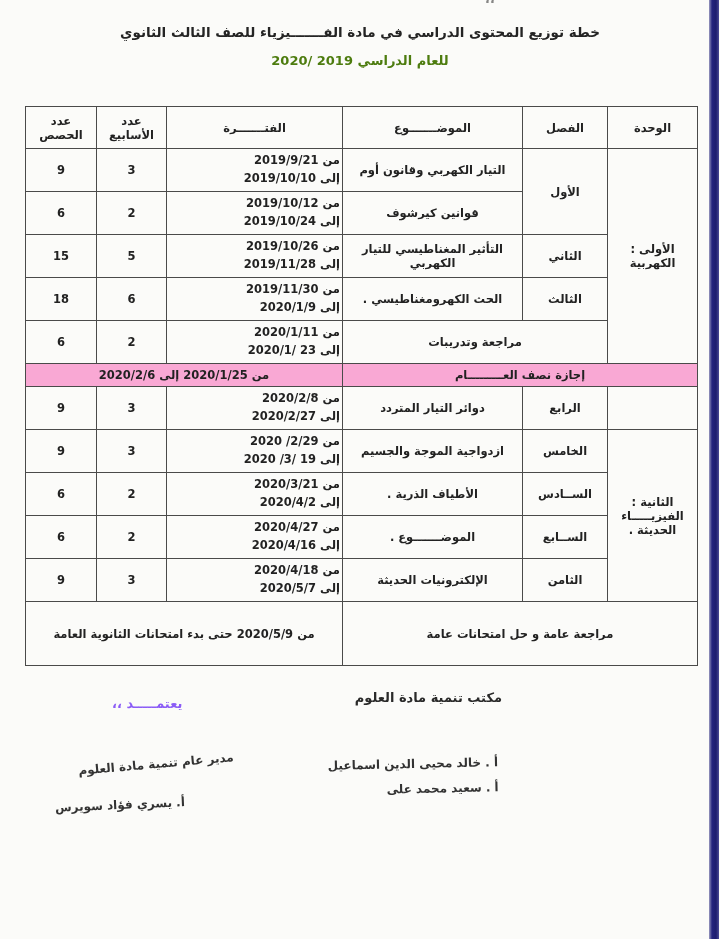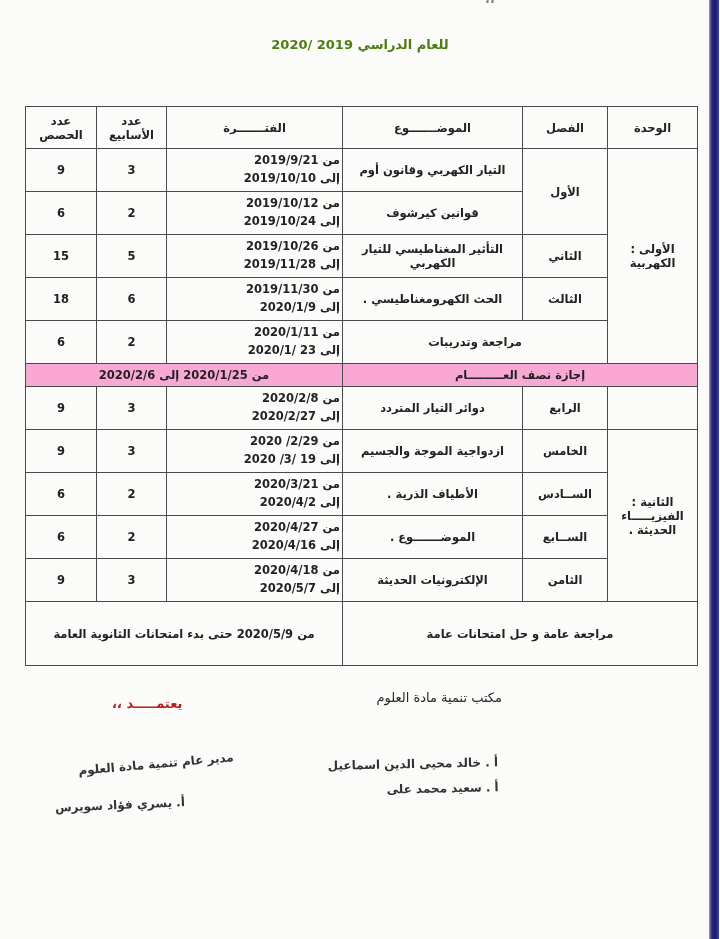--- a/index.html
+++ b/index.html
@@ -51,25 +51,25 @@
   .h-row{height:43px;}
   .h-banner{height:23px;}
   .h-review{height:64px;}
   .unit-text,.pre{white-space:pre-line;}
   td.banner{background:#f9a8d4;}
   .date-line{display:block;line-height:1.55;text-align:right;}
   td.review-cell{font-size:11.5px;}
 
   .footer-office{
     position:absolute;top:690px;right:218px;
-    direction:rtl;font-weight:normal;font-size:13px;color:#2a2a2a;
+    direction:rtl;font-weight:bold;font-size:13px;color:#2a2a2a;
   }
   .footer-approve{
     position:absolute;top:696px;left:112px;
-    direction:rtl;font-weight:bold;font-size:13px;color:#b91c1c;
+    direction:rtl;font-weight:bold;font-size:13px;color:#8b5cf6;
   }
   .footer-names{
     position:absolute;top:752px;right:222px;
     direction:rtl;font-weight:bold;font-size:12px;color:#333;
     transform:rotate(-1.2deg);line-height:2.05;
   }
   .footer-director-title{
     position:absolute;top:757px;left:78px;
     direction:rtl;font-weight:bold;font-size:12px;color:#333;
     transform:rotate(-5deg);
@@ -83,20 +83,21 @@
 </head>
 <body>
 
 <div class="page">
 
   <div class="edge-stripe"></div>
 
   <div class="top-fragment">،،</div>
 
   <div class="title-block">
+    <div class="title-line">خطة توزيع المحتوى الدراسي في مادة الفـــــــيزياء للصف الثالث الثانوي</div>
     <div class="subtitle-line">
       <span>للعام الدراسي</span>
       <span class="ltr">2020/ 2019</span>
     </div>
   </div>
 
   <table class="sched">
     <colgroup>
       <col style="width:90px">
         <col style="width:85px">

